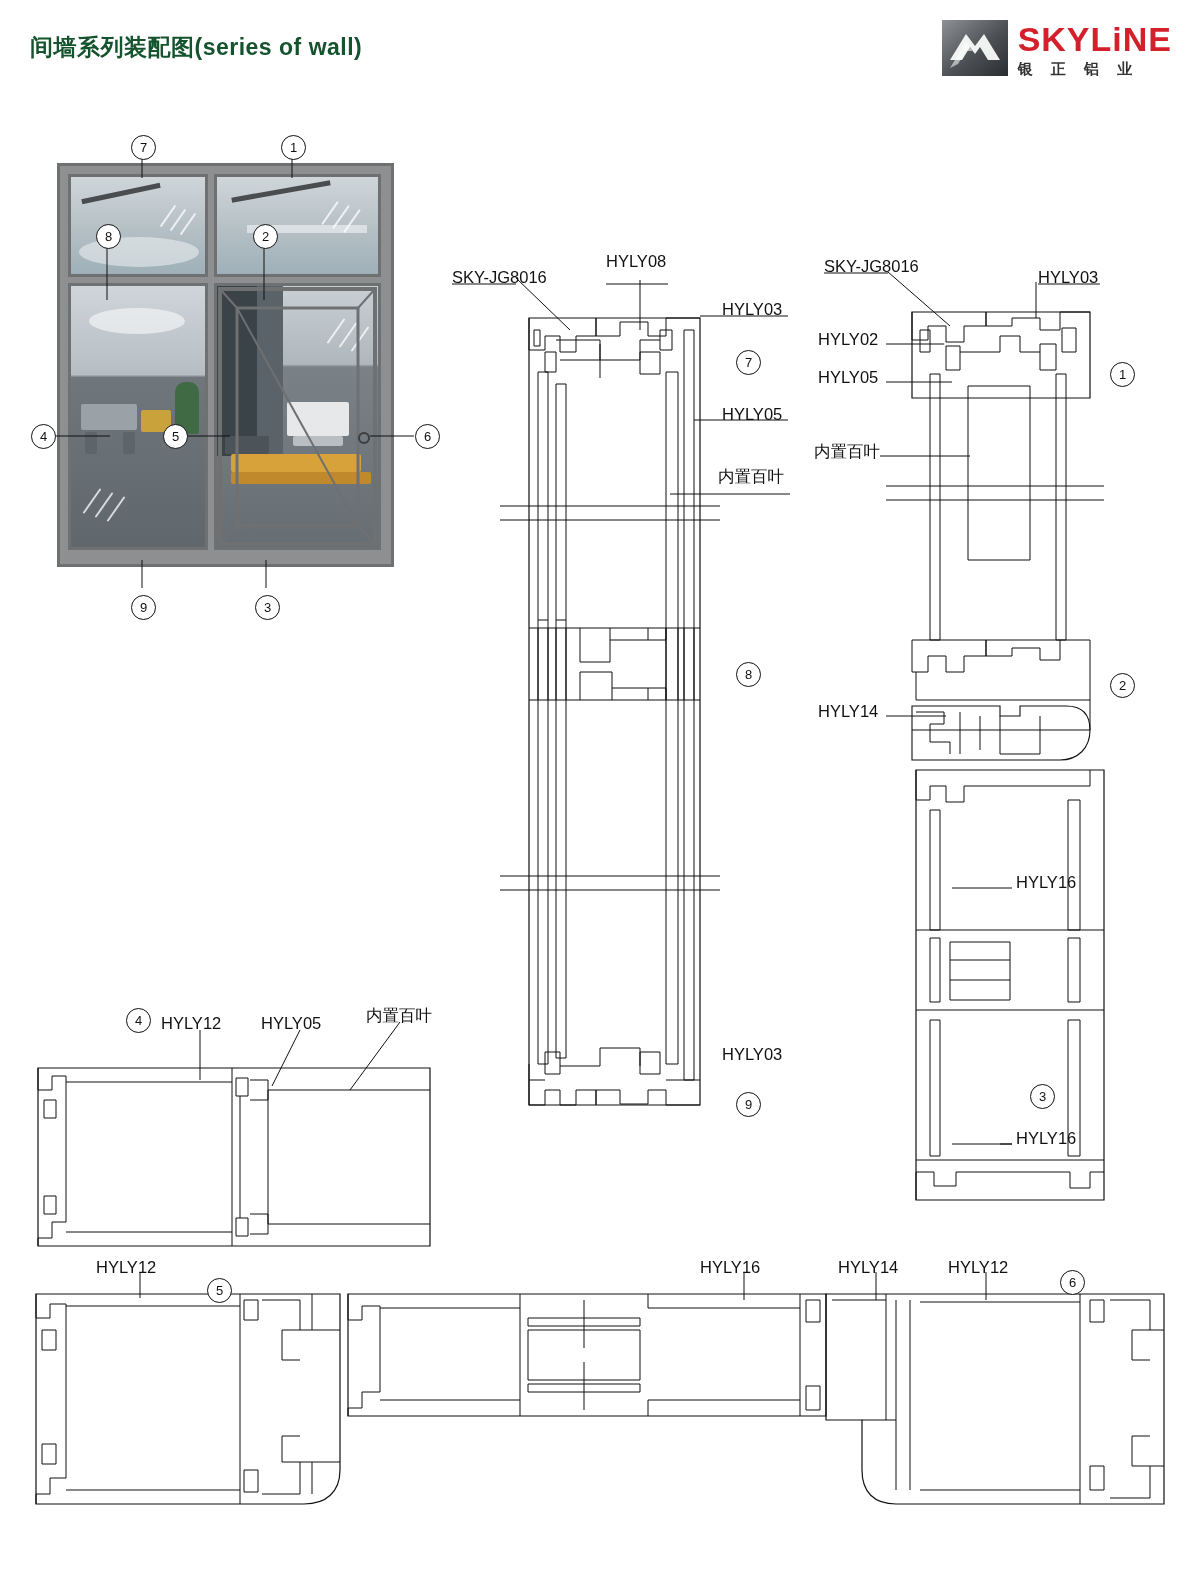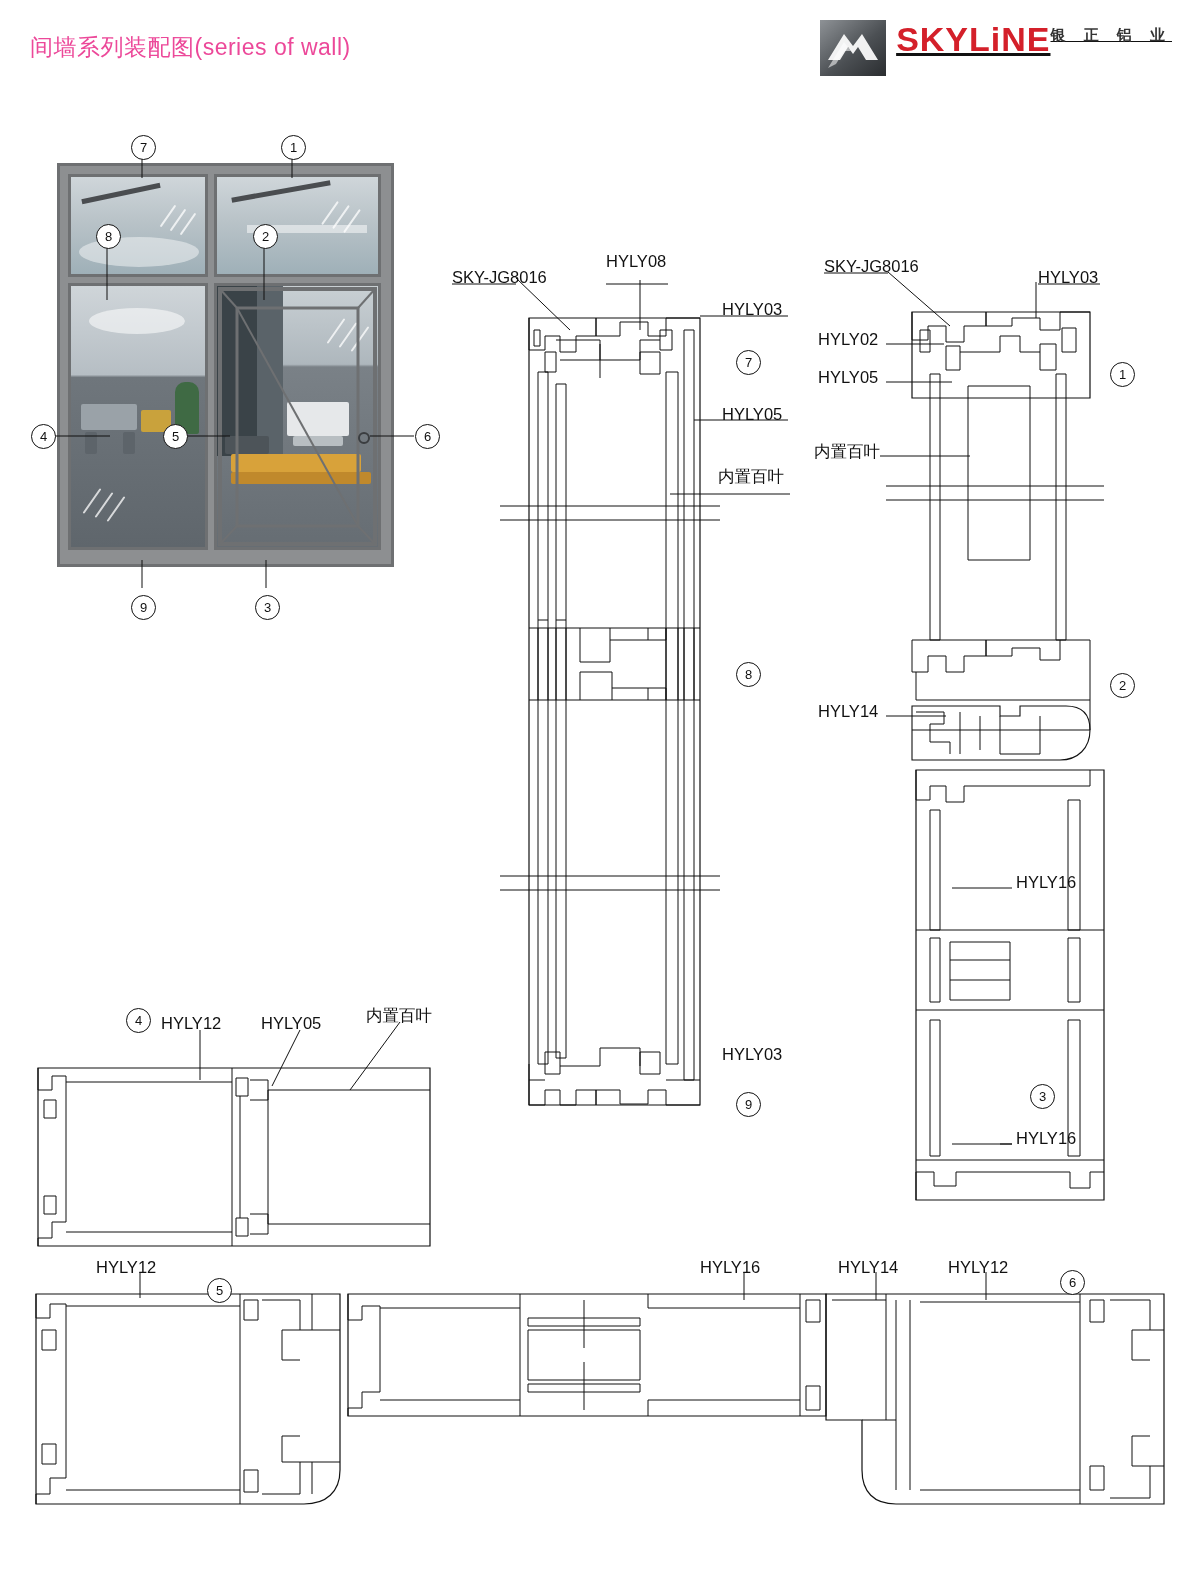--- a/index.html
+++ b/index.html
@@ -1,24 +1,24 @@
 <!DOCTYPE html>
 <html><head>
 <meta charset="utf-8">
 <style>
   html,body{margin:0;padding:0;background:#ffffff;}
   body{width:1200px;height:1571px;position:relative;overflow:hidden;
        font-family:"Liberation Sans","DejaVu Sans",sans-serif;color:#111;}
   .abs{position:absolute;}
   
-  #page-title{left:30px;top:32px;font-size:23px;font-weight:400;letter-spacing:.5px;color:#ec4899;}
+  #page-title{left:30px;top:32px;font-size:23px;font-weight:700;letter-spacing:.5px;color:#14532d;}
   #brand{right:28px;top:20px;display:flex;align-items:flex-start;gap:10px;}
   #brand .mark{width:66px;height:56px;position:relative;}
   #brand .mark svg{display:block;}
-  #brand .words{display:flex;line-height:1;padding-top:2px;text-decoration:underline;}
+  #brand .words{display:flex;flex-direction:column;line-height:1;padding-top:2px;}
   #brand .words .en{font-size:34px;font-weight:700;color:#d4202a;letter-spacing:1px;}
   #brand .words .cn{font-size:15px;font-weight:700;color:#333;letter-spacing:7px;margin-top:5px;}
   
   #photo{left:57px;top:163px;width:337px;height:404px;background:#8d8f91;border:3px solid #6e7072;box-sizing:border-box;}
   .pane{position:absolute;box-sizing:border-box;border:3px solid #6e7072;overflow:hidden;}
   .g-top-l{left:8px;top:8px;width:140px;height:103px;}
   .g-top-r{left:154px;top:8px;width:167px;height:103px;}
   .g-big-l{left:8px;top:117px;width:140px;height:267px;}
   .g-big-r{left:154px;top:117px;width:167px;height:267px;}
   .sky{position:absolute;inset:0;background:linear-gradient(180deg,#cfd6da 0%,#b9c3c8 45%,#9fb0b8 100%);}

